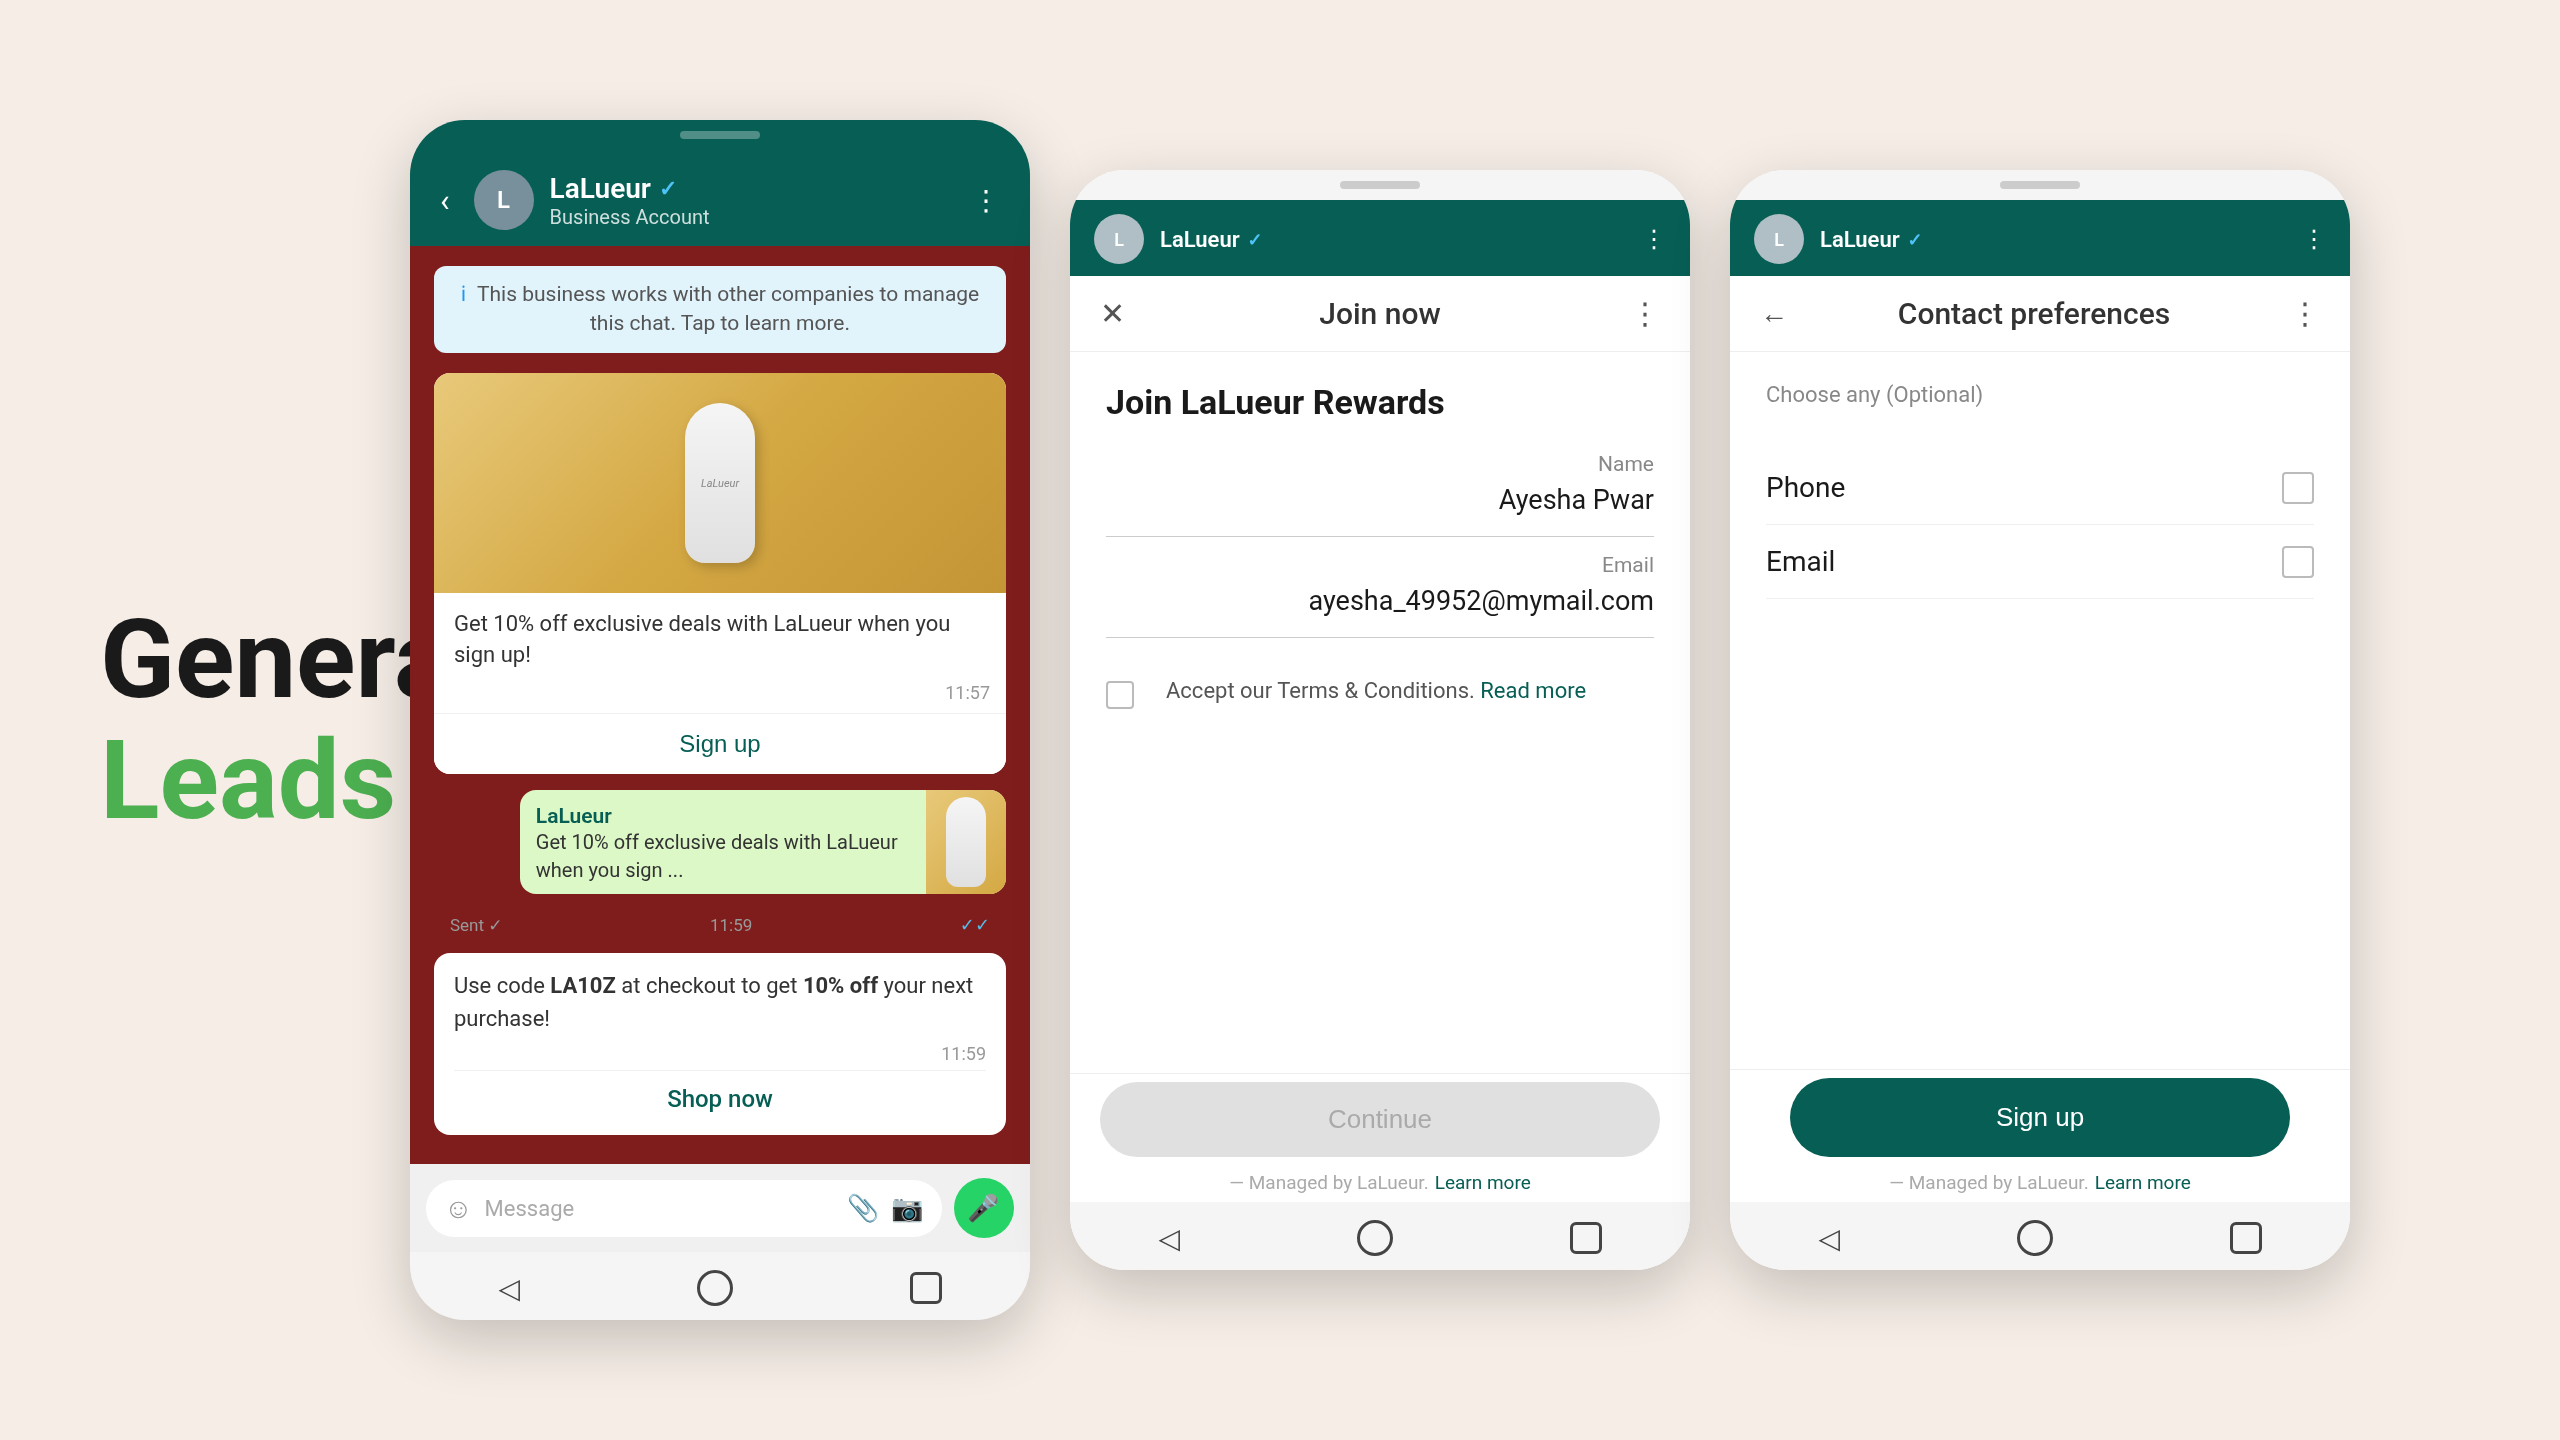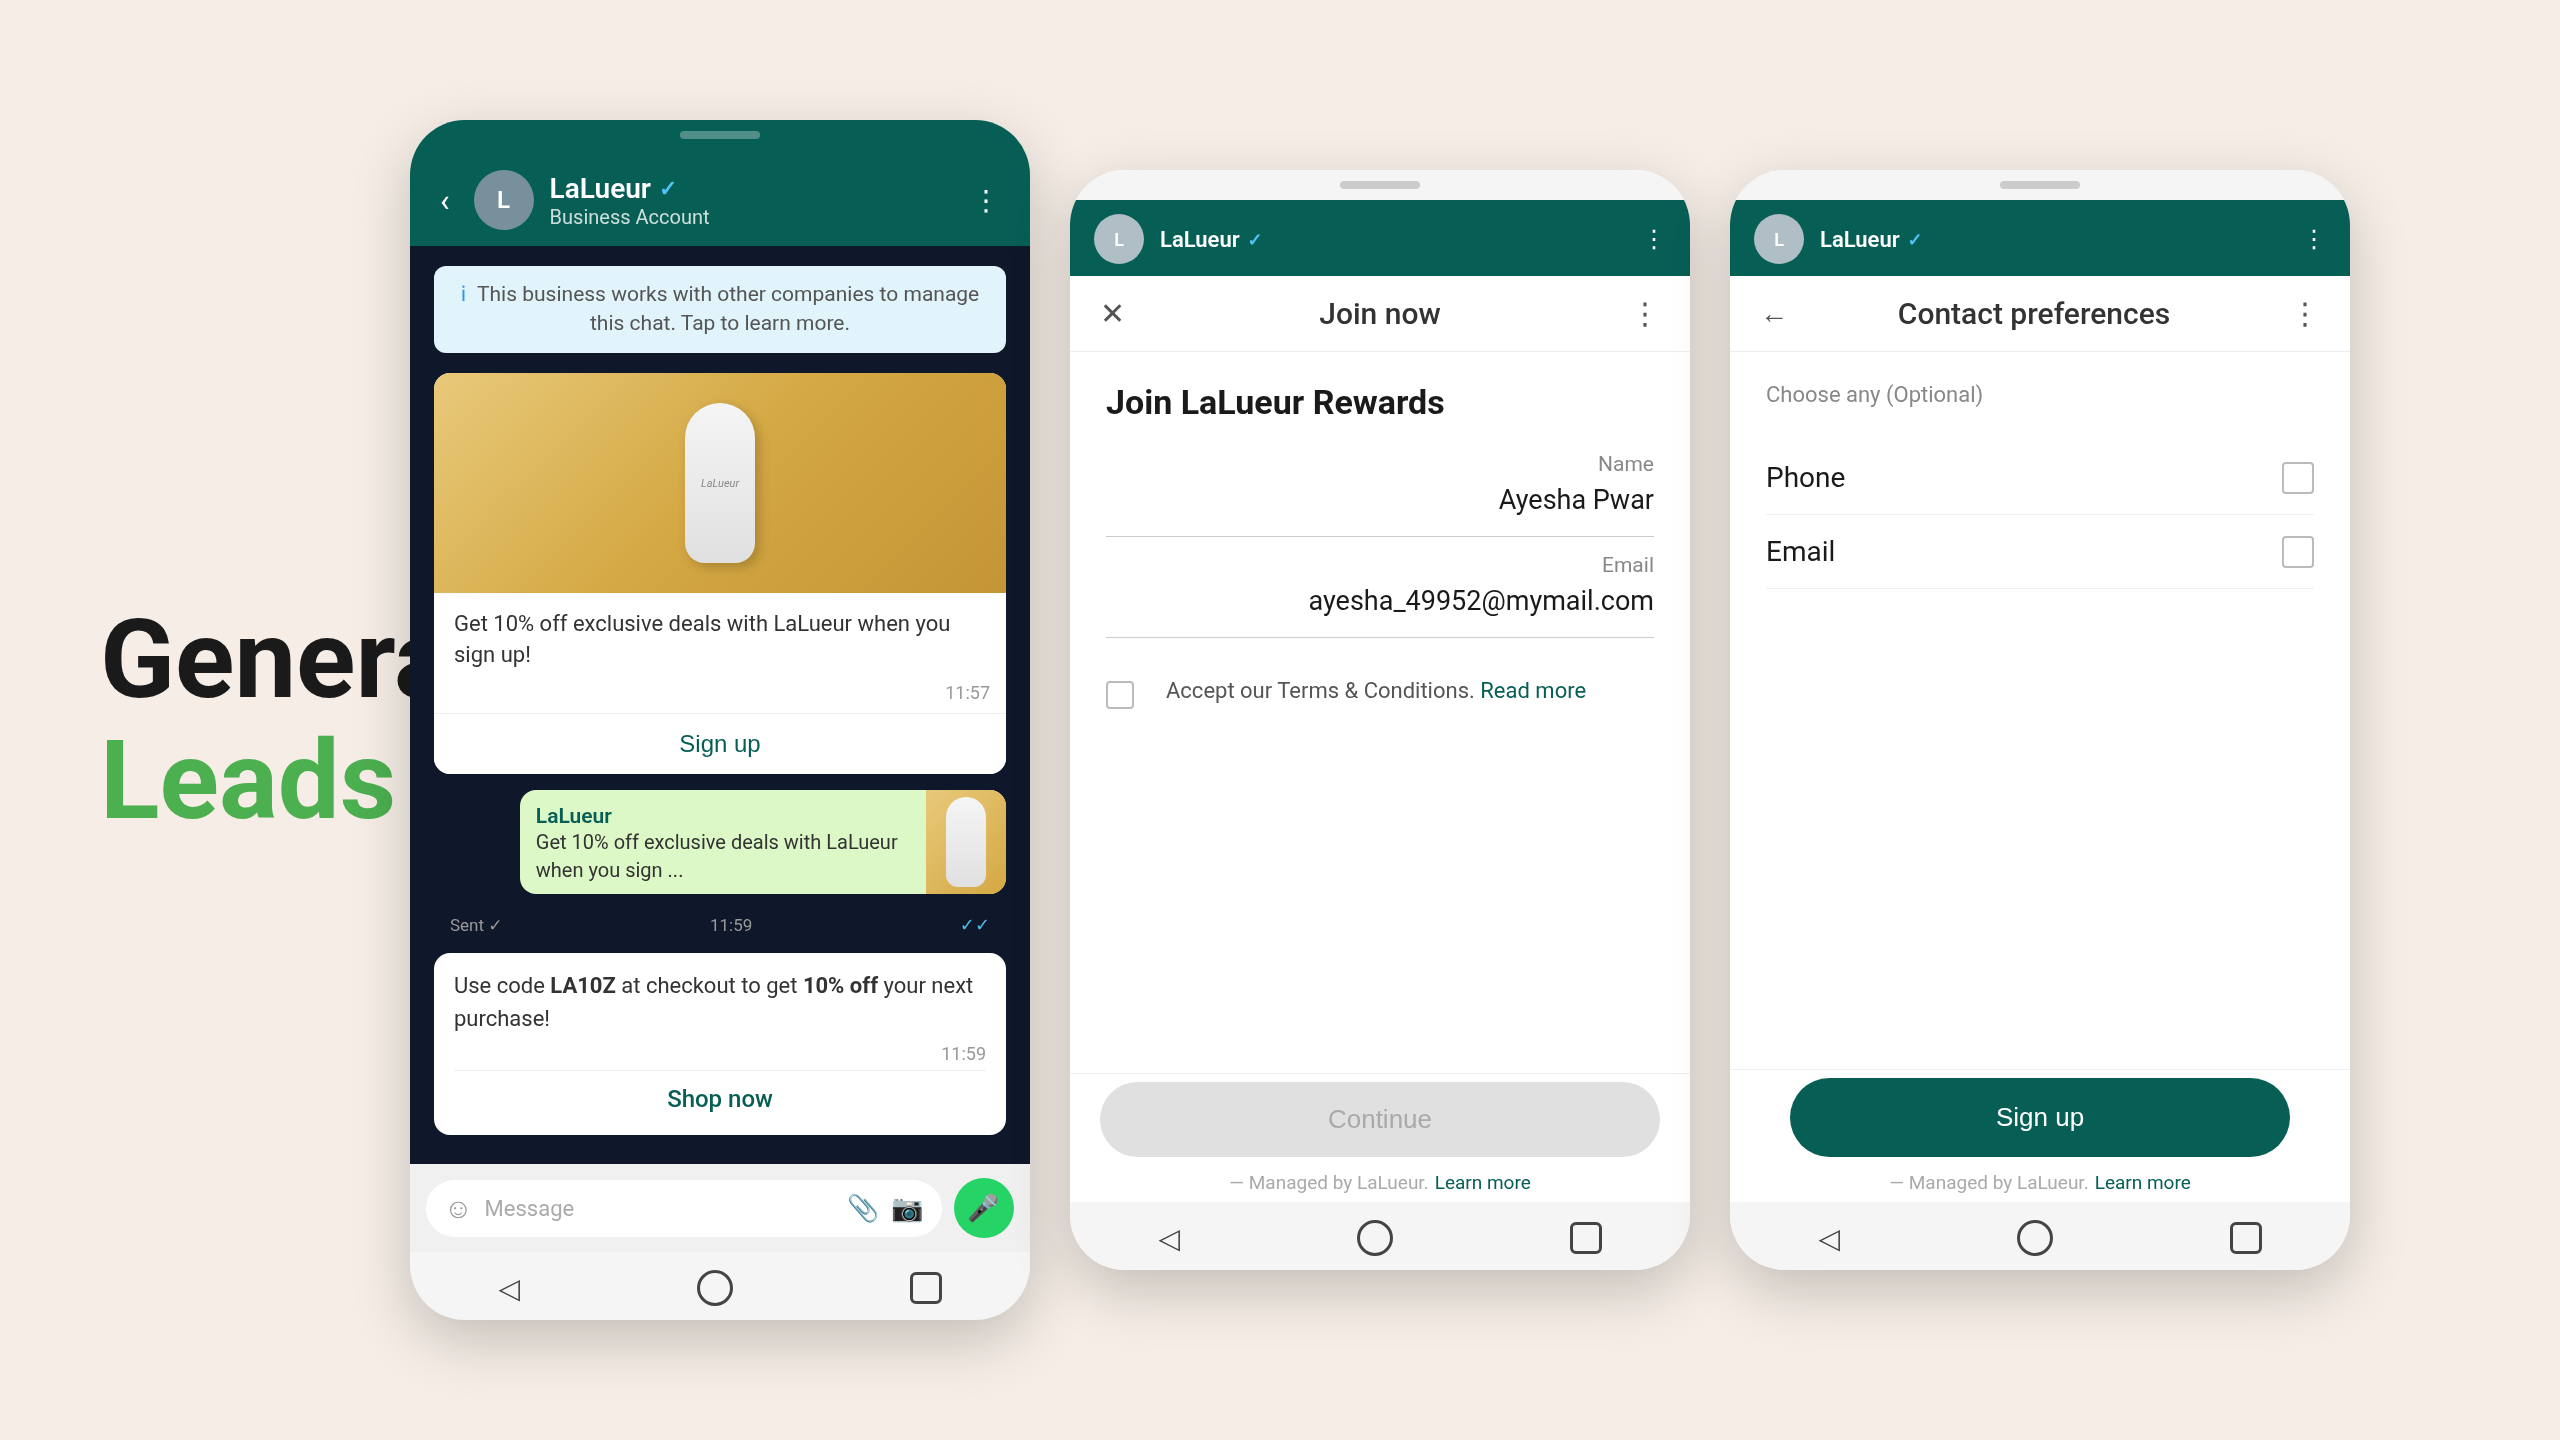--- a/index.html
+++ b/index.html
@@ -481,21 +481,21 @@
       text-decoration: none;
     }
     
     .pref-body {
       padding: 30px 36px;
       flex: 1;
     }
     .pref-subtitle {
       font-size: 22px;
       color: #888;
-      margin-bottom: 34px;
+      margin-bottom: 44px;
     }
     .pref-row {
       display: flex;
       align-items: center;
       justify-content: space-between;
       padding: 20px 0;
       border-bottom: 1px solid #f0f0f0;
     }
     .pref-label {
       font-size: 28px;
@@ -522,21 +522,21 @@
       text-align: center;
     }
     
     .phone-inner {
       display: flex;
       flex-direction: column;
       height: 100%;
     }
     .chat-body-wrap {
       flex: 1;
-      background: #0f172a;
+      background: #7f1d1d;
       padding: 20px 24px;
       overflow: hidden;
     }
     .modal-wrap {
       display: flex;
       flex-direction: column;
       flex: 1;
     }
   </style>
 </head>

